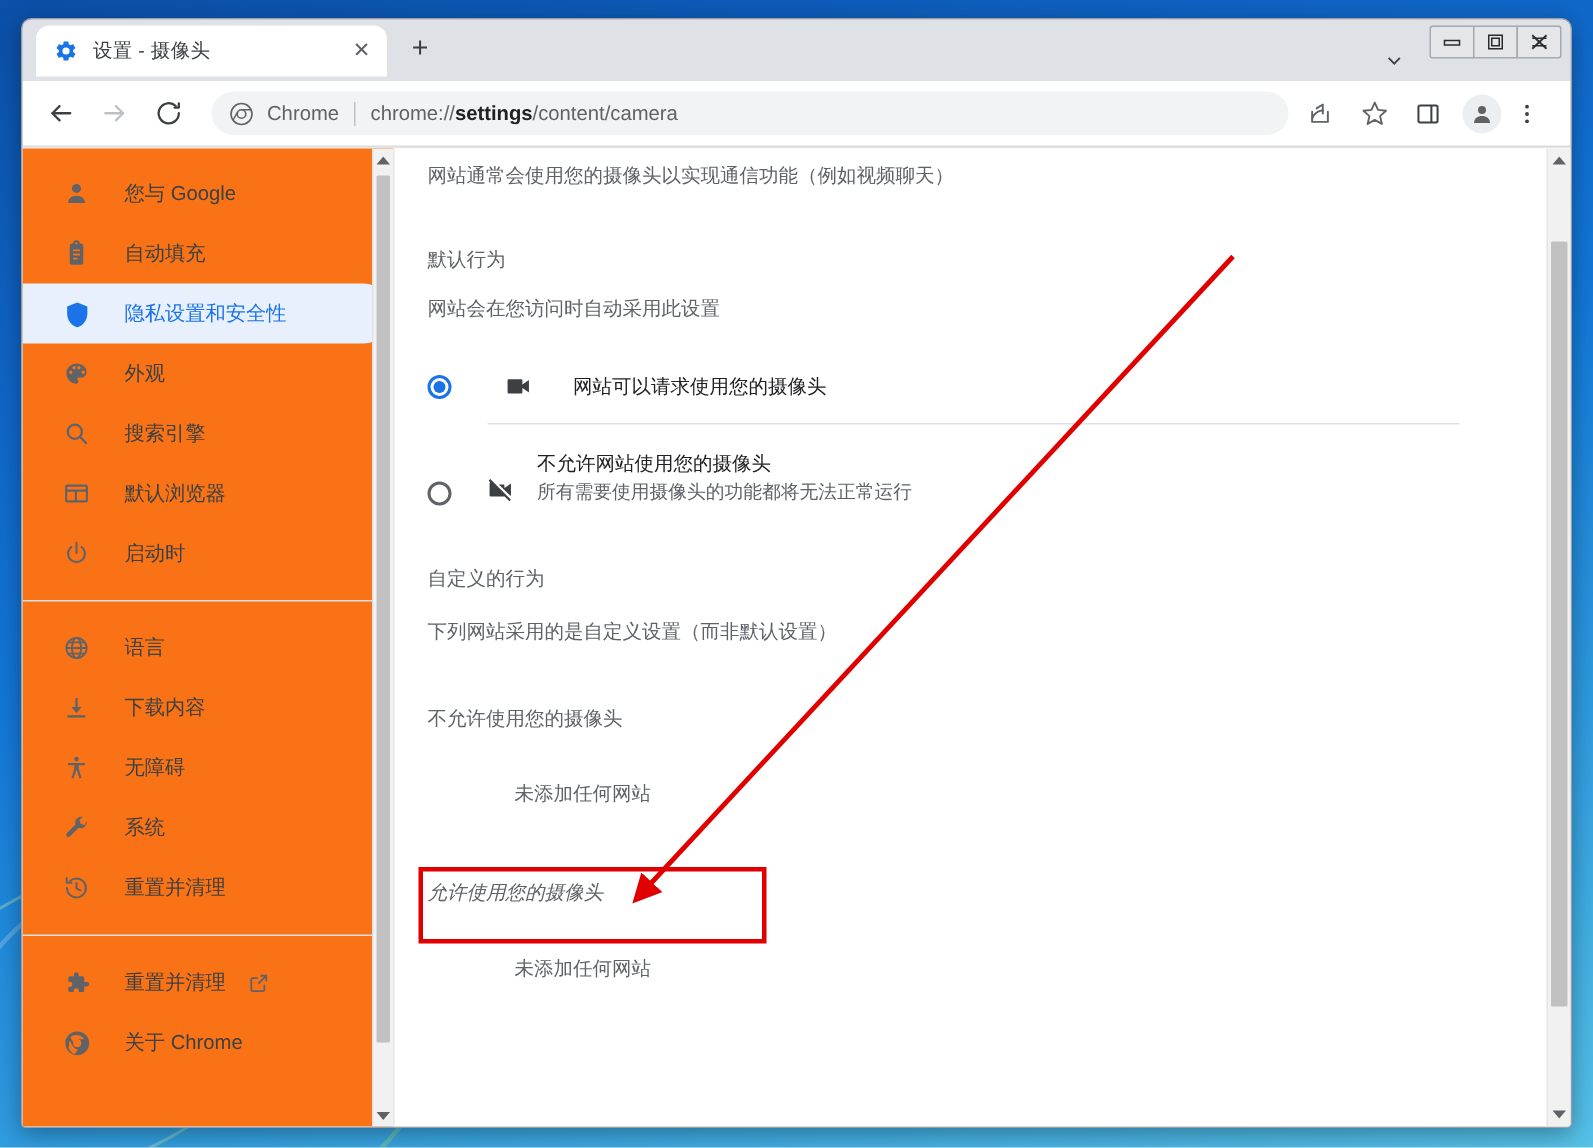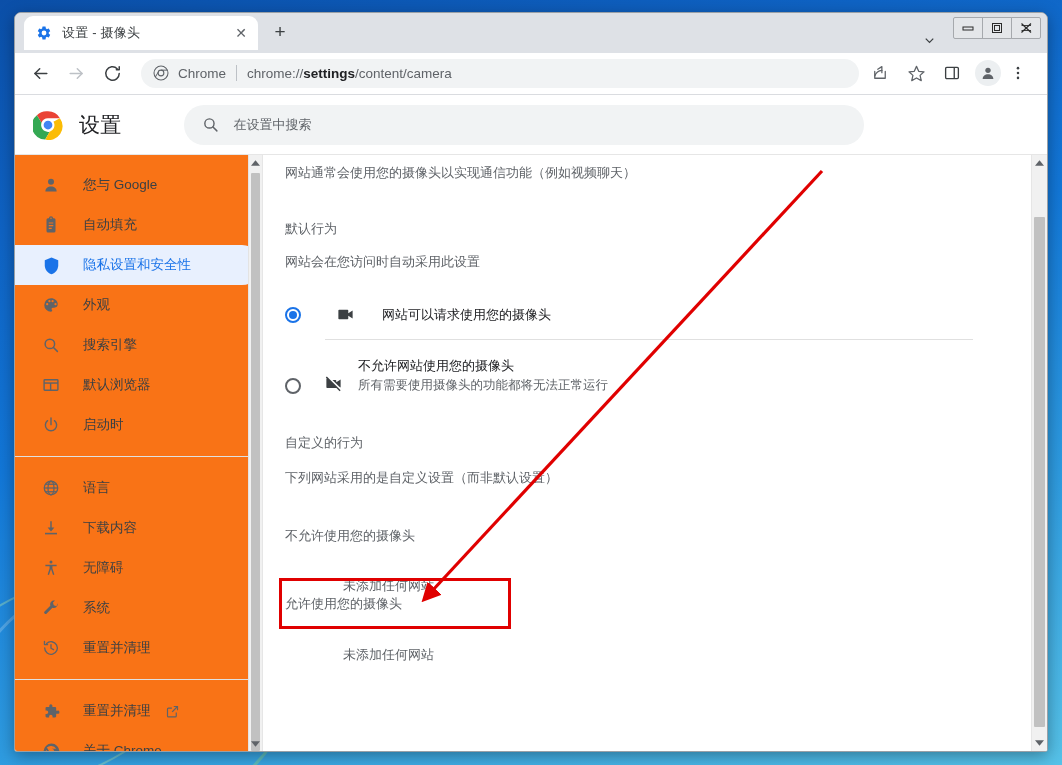--- a/index.html
+++ b/index.html
@@ -369,42 +369,20 @@
       <div class="tb-btn">
         <svg viewBox="0 0 24 24" width="18" height="18" fill="#3c4043">
           <circle cx="12" cy="5.5" r="1.7"></circle>
             <circle cx="12" cy="12" r="1.7"></circle>
             <circle cx="12" cy="18.5" r="1.7"></circle>
         </svg>
       </div>
     </div>
   </div>
 
-  <div class="settings-header">
-    <span class="chrome-logo-wrap">
-      <svg viewBox="0 0 48 48" width="30" height="30">
-        <circle cx="24" cy="24" r="22" fill="#fff"></circle>
-        <path d="M24 2a22 22 0 0 1 19.05 11H24a11 11 0 0 0-10.4 7.45L6.2 8.2A21.95 21.95 0 0 1 24 2z" fill="#ea4335"></path>
-        <path d="M6.2 8.2l7.4 12.25A11 11 0 0 0 24 35c.95 0 1.87-.12 2.75-.34l-7.3 12.63A22 22 0 0 1 6.2 8.2z" fill="#34a853"></path>
-        <path d="M43.05 13A22 22 0 0 1 19.45 47.3l7.3-12.64A11 11 0 0 0 33.6 20.45c-.3-.54-.64-1.04-1.02-1.5L43.05 13z" fill="#fbbc05"></path>
-        <circle cx="24" cy="24" r="9.4" fill="#fff"></circle>
-        <circle cx="24" cy="24" r="7" fill="#4285f4"></circle>
-      </svg>
-    </span>
-    <span class="settings-title">设置</span>
-    <div class="search-box">
-      <span class="search-icon">
-        <svg viewBox="0 0 24 24" width="17" height="17" fill="none" stroke="#5f6368" stroke-width="2">
-          <circle cx="10.5" cy="10.5" r="6.5"></circle>
-            <line x1="15.5" y1="15.5" x2="21" y2="21" stroke-linecap="round"></line>
-        </svg>
-      </span>
-      <span class="search-ph">在设置中搜索</span>
-    </div>
-  </div>
 
   <div class="settings-body">
 
     <div class="sidebar">
 
       <div class="nav-item">
         <span class="nav-icon">
           <svg viewBox="0 0 24 24" width="18" height="18" fill="currentColor">
               <circle cx="12" cy="7.5" r="4"></circle>
               <path d="M4.5 20.5c0-4.2 3.4-6.6 7.5-6.6s7.5 2.4 7.5 6.6z"></path>
@@ -604,21 +582,21 @@
               <div class="radio-sub">所有需要使用摄像头的功能都将无法正常运行</div>
             </span>
           </div>
 
           <div class="section-label" style="margin-top:40px;">自定义的行为</div>
           <div class="para" style="margin-top:16px;">下列网站采用的是自定义设置（而非默认设置）</div>
 
           <div class="section-label" style="margin-top:39px;">不允许使用您的摄像头</div>
           <div class="site-empty" style="margin-top:32px;">未添加任何网站</div>
 
-          <div class="section-label" style="">允许使用您的摄像头</div>
+          <div class="section-label" style="margin-top:48px;font-style:italic;">允许使用您的摄像头</div>
           <div class="site-empty" style="margin-top:33px;">未添加任何网站</div>
 
         </div>
 
         <div class="main-scroll">
           <div class="ms-arrow">
             <svg viewBox="0 0 10 6" width="9" height="6" fill="#5f6368">
                 <polygon points="5,0 10,6 0,6"></polygon>
               </svg>
           </div>

